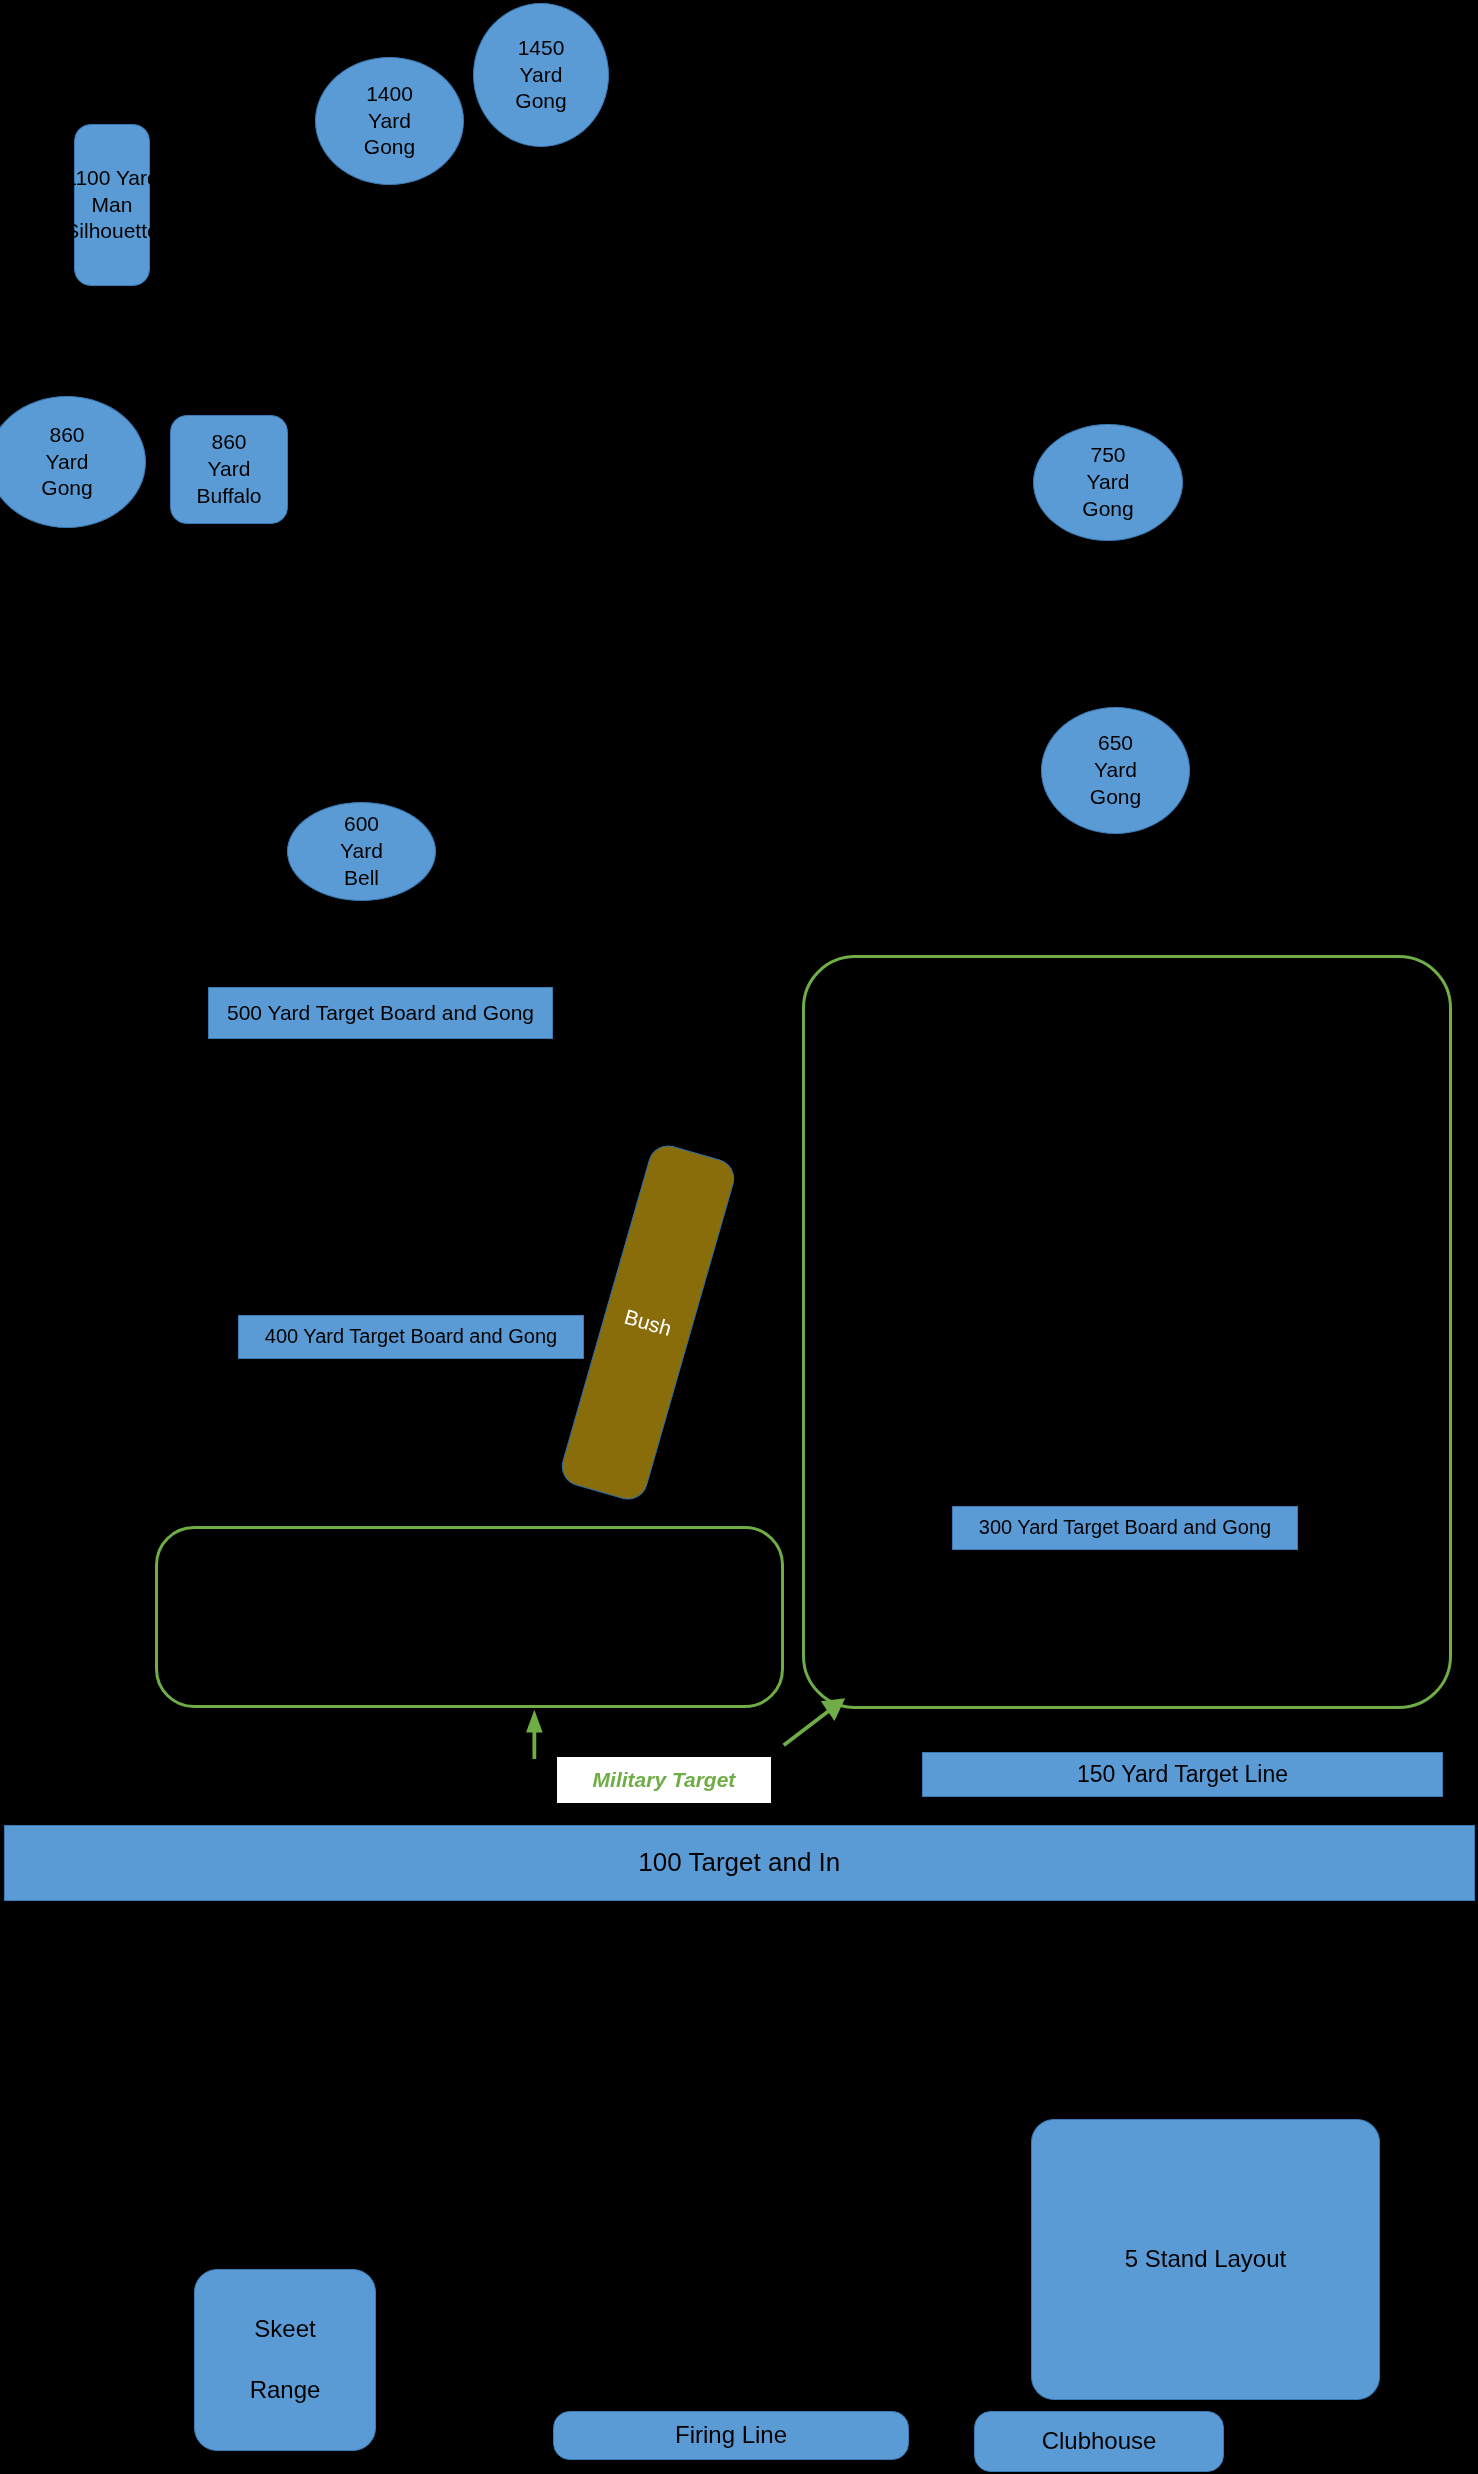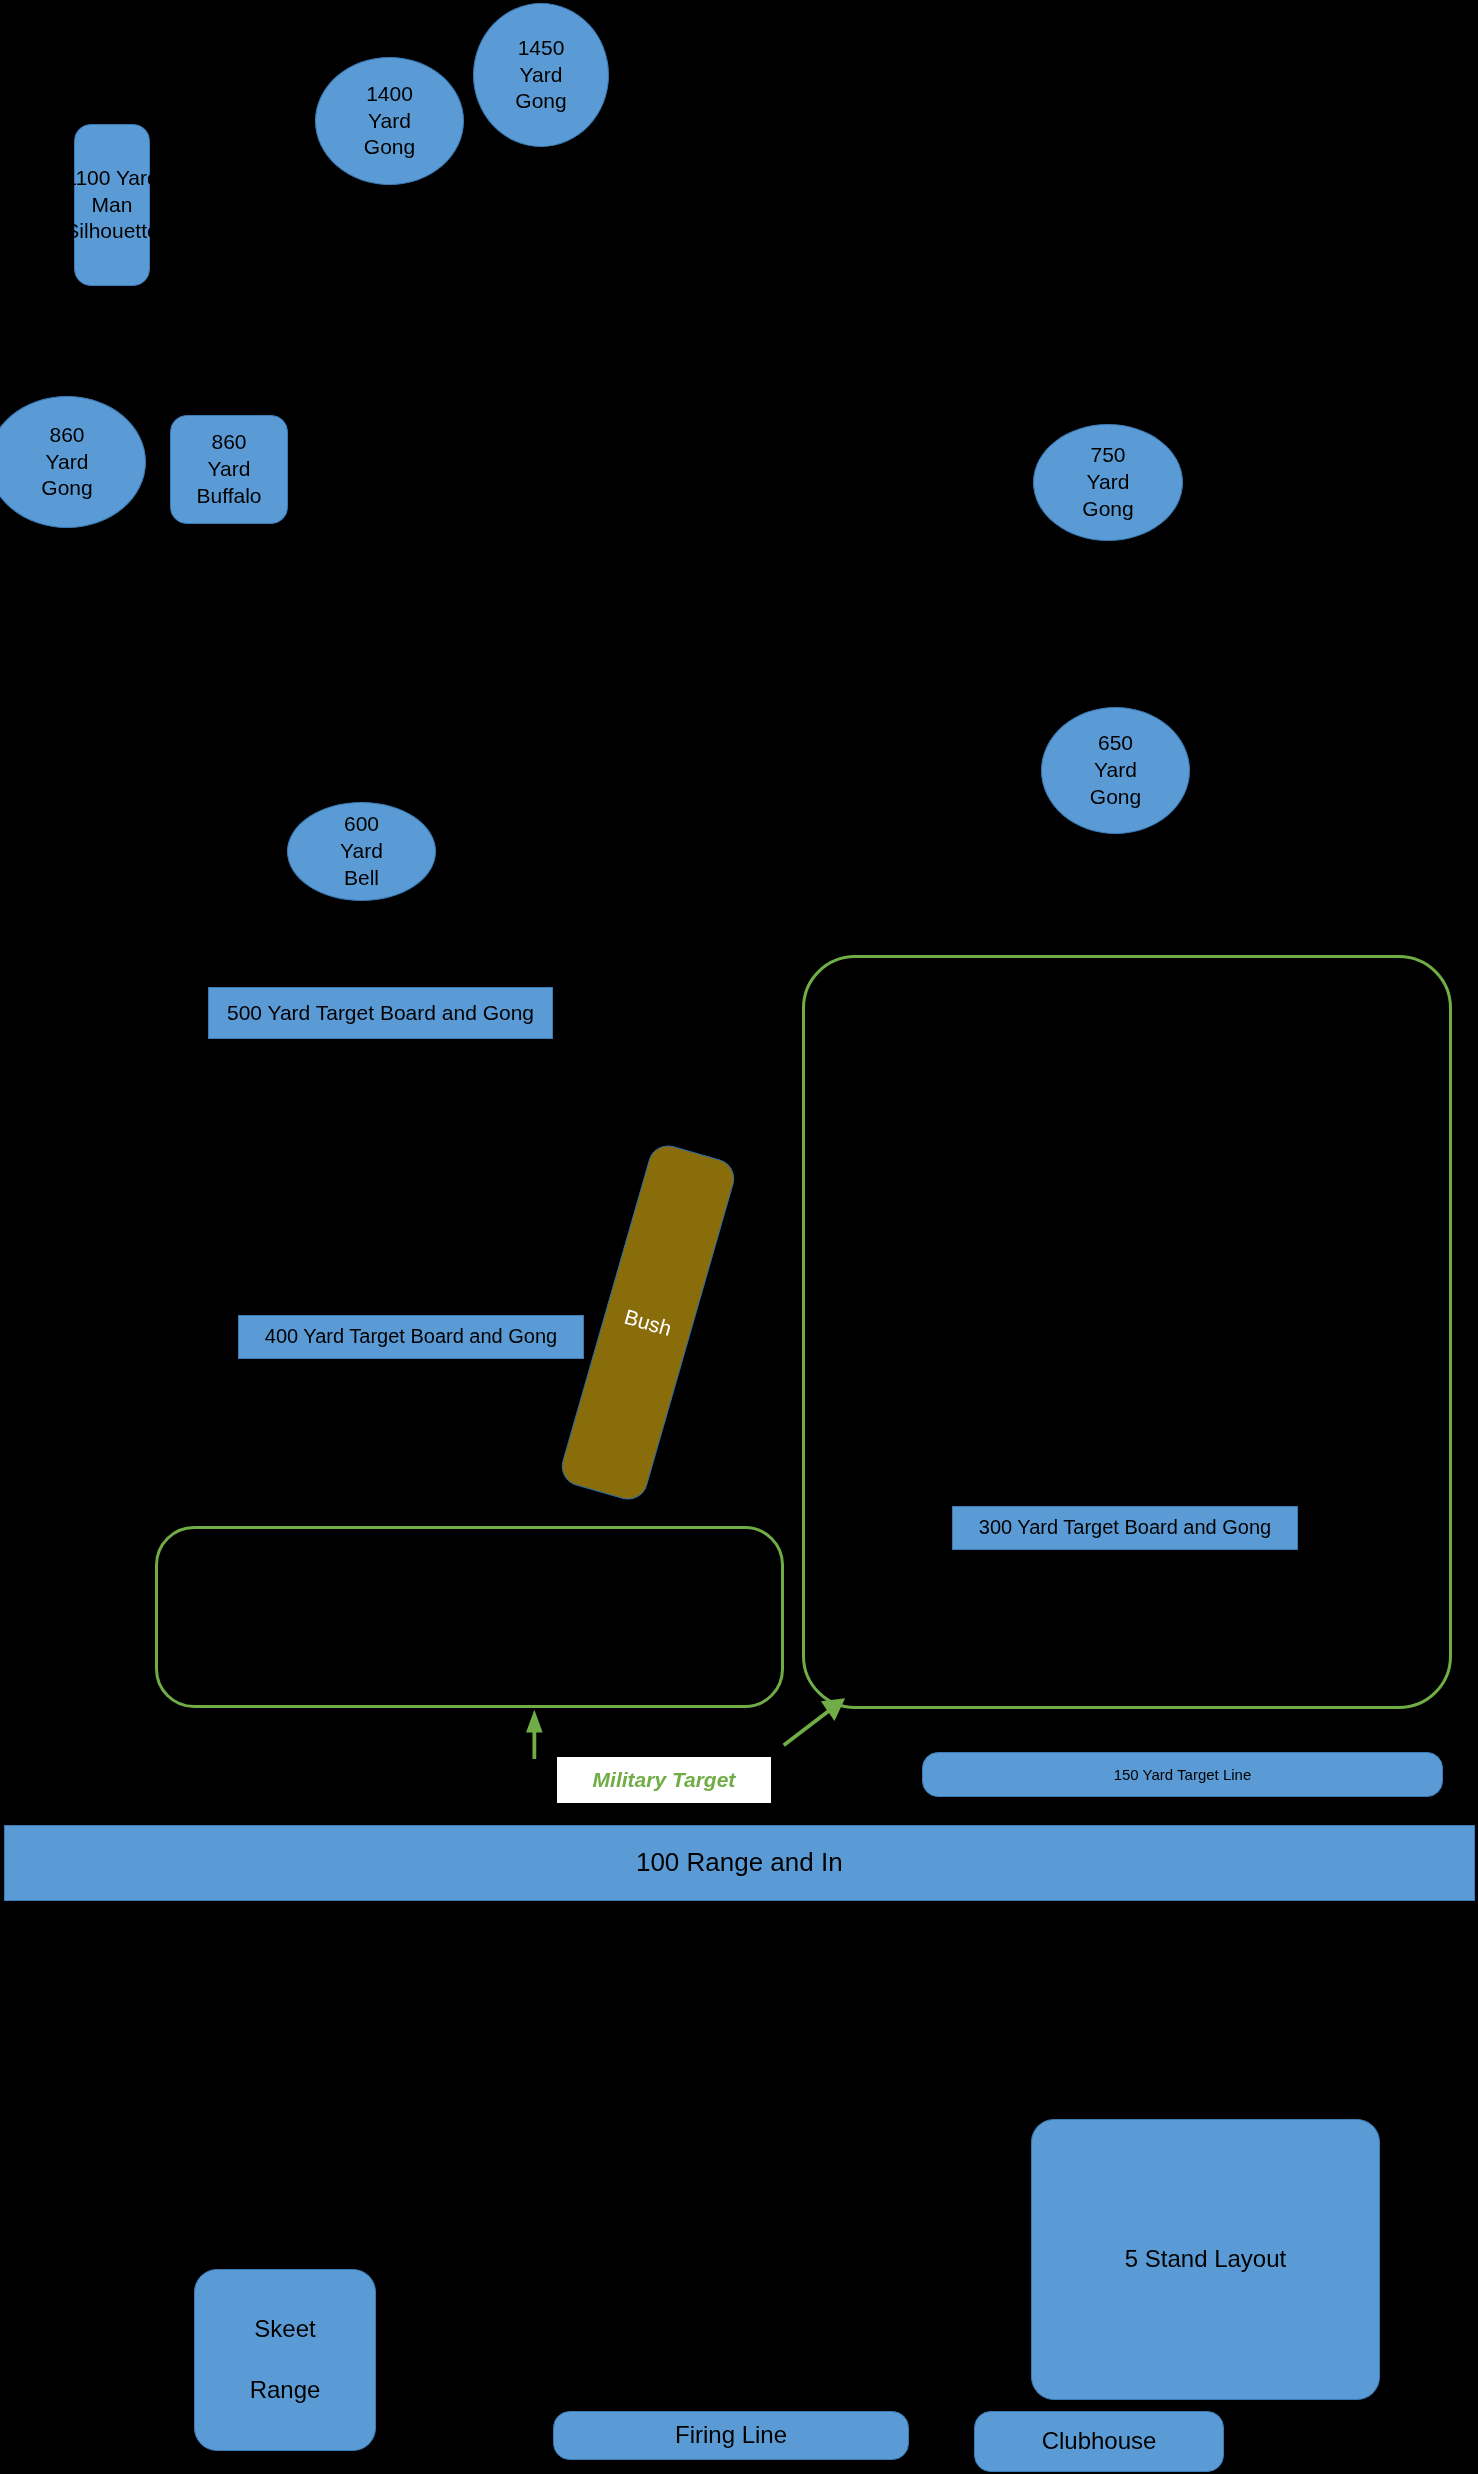--- a/index.html
+++ b/index.html
@@ -81,21 +81,21 @@
     position: absolute;
     left: 0; top: 0;
     width: 1478px;
     height: 2475px;
     pointer-events: none;
   }
 
   
   .fs-26 { font-size: 20px; }
   .fs-28 { font-size: 21px; }
-  .fs-30 { font-size: 15px; border-radius: 16px; }
+  .fs-30 { font-size: 23px; }
   .fs-32 { font-size: 24px; }
   .fs-34 { font-size: 26px; }
 </style>
 </head>
 <body>
 
 <div id="stage">
 
   <div class="shape fill-blue rounded-sm fs-28" style="left:74px; top:124px; width:76px; height:162px;">1100 Yard
 Man
@@ -152,21 +152,21 @@
     <line x1="1034" y1="2302" x2="1098" y2="2253" stroke="#70ad47" stroke-width="5"></line>
     <polygon points="1115,2240 1083,2244 1101,2270" fill="#70ad47"></polygon>
   </svg>
 
   <div class="callout fs-28" style="left:557px; top:1757px; width:214px; height:46px;font-style:italic;">
     <span>Military Target</span>
   </div>
 
   <div class="shape fill-blue sharp fs-30" style="left:922px; top:1752px; width:521px; height:45px;">150 Yard Target Line</div>
 
-  <div class="shape fill-blue sharp fs-34" style="left:3.8px; top:1825px; width:1471px; height:76px;">100 Range and In</div>
+  <div class="shape fill-blue sharp fs-34" style="left:3.8px; top:1825px; width:1471px; height:76px;">100 Target and In</div>
 
   <div class="shape fill-blue rounded-md fs-32" style="left:1031px; top:2119px; width:349px; height:281px;">5 Stand Layout</div>
 
   <div class="shape fill-blue rounded-md fs-32" style="left:194px; top:2269px; width:182px; height:182px;">Skeet
 
 Range</div>
 
   <div class="shape fill-blue rounded-sm fs-32" style="left:553px; top:2411px; width:356px; height:49px;">Firing Line</div>
 
   <div class="shape fill-blue rounded-sm fs-32" style="left:974px; top:2411px; width:250px; height:61px;">Clubhouse</div>

